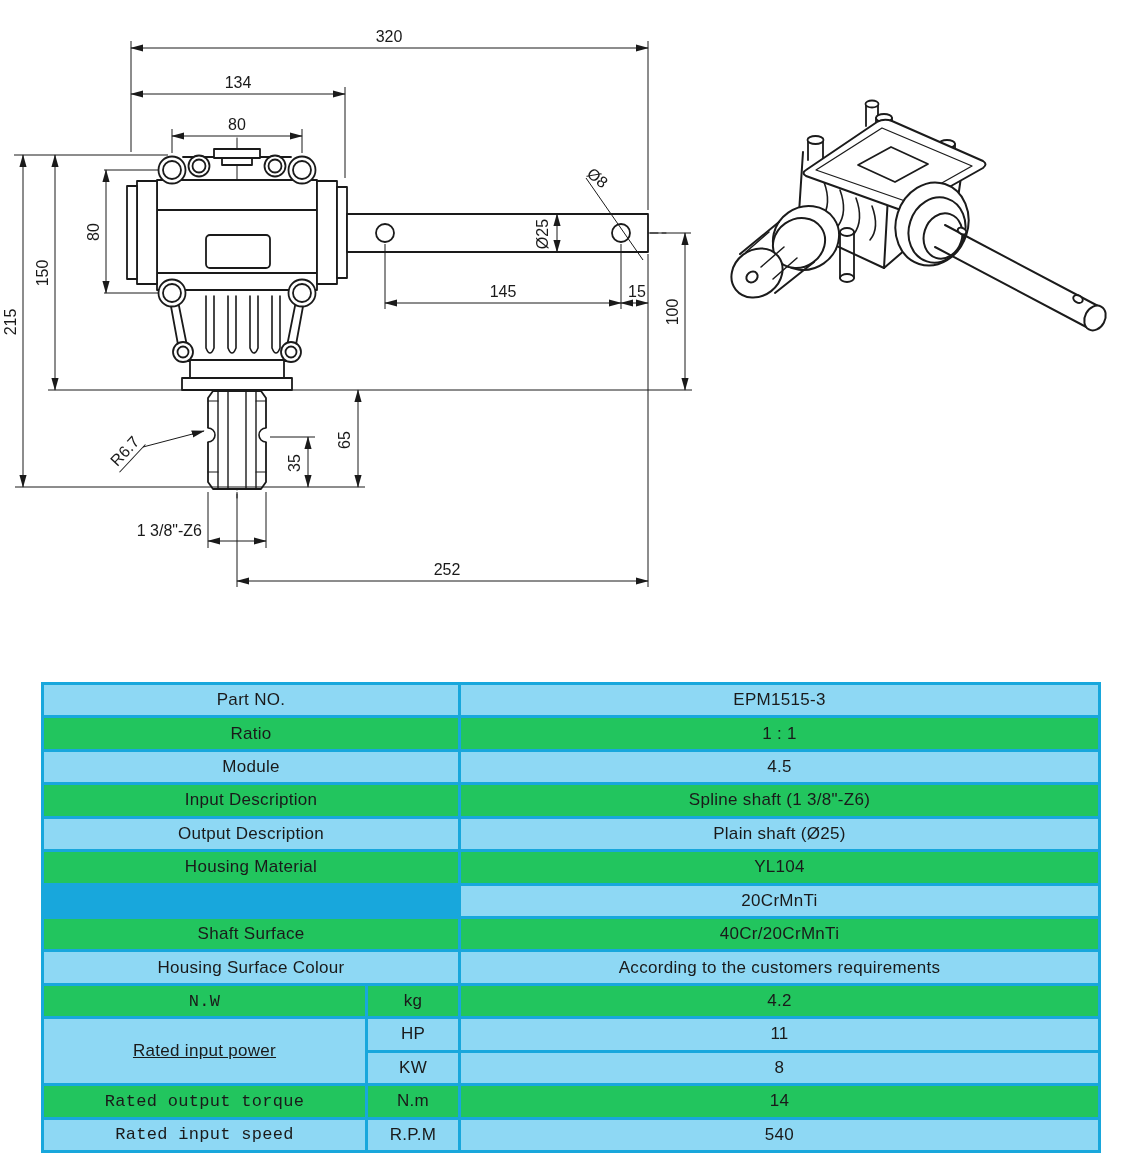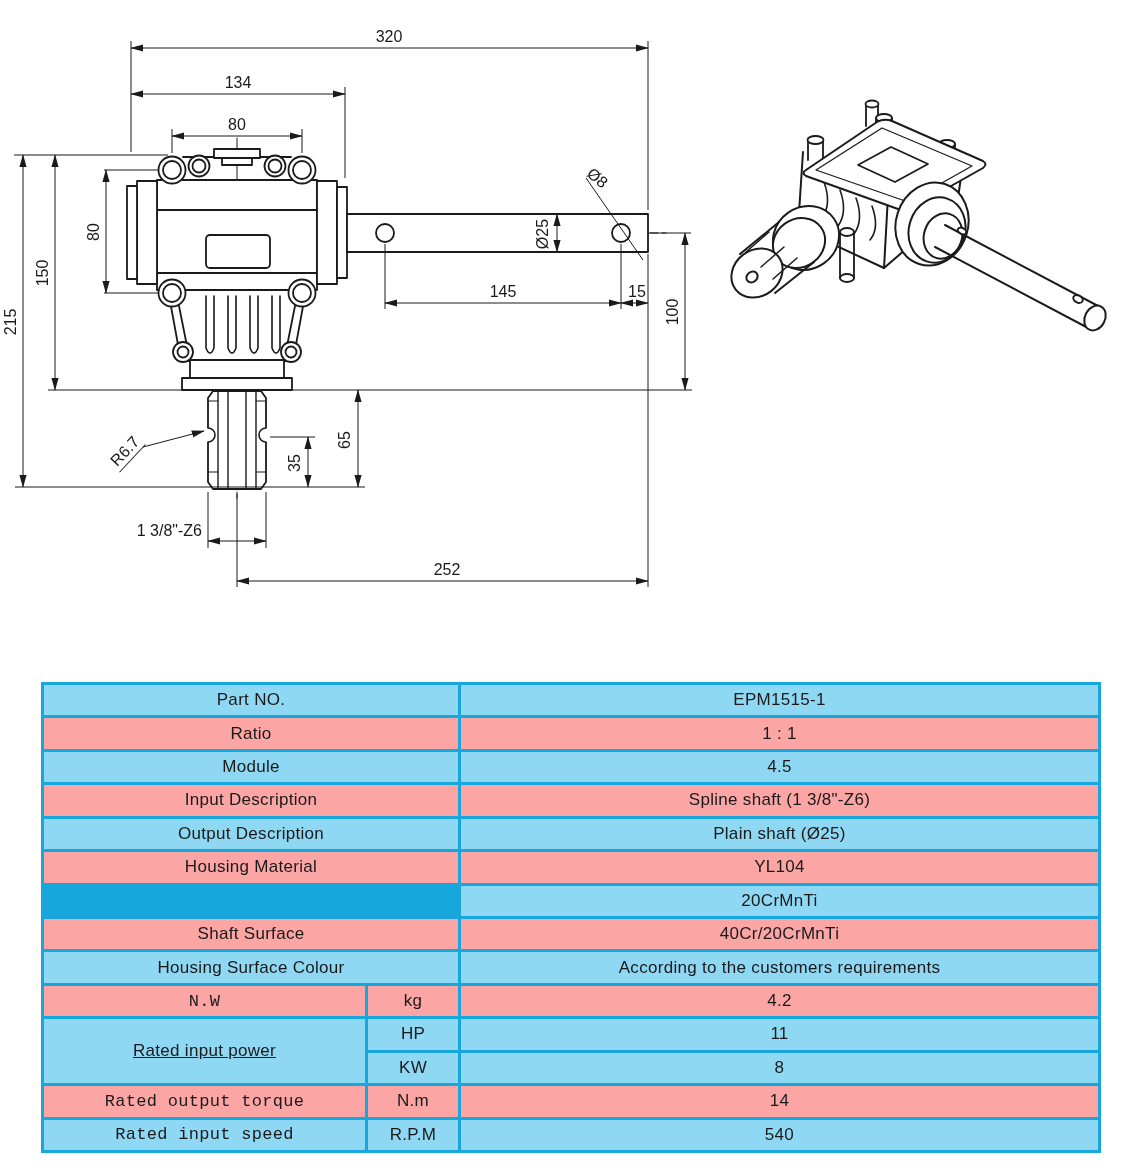--- a/index.html
+++ b/index.html
@@ -7,21 +7,21 @@
   #drawing{position:absolute;left:0;top:0;}
   
   #spec-table{
     position:absolute;left:41px;top:682px;width:1060px;height:471px;
     box-sizing:border-box;display:grid;
     grid-template-columns:321px 90px 1fr;
     grid-template-rows:repeat(14,1fr);
     gap:3px;padding:3px;background:#18a7dc;
   }
   .cell{
-    background:#fca5a5;display:flex;align-items:center;justify-content:center;
+    background:#22c55e;display:flex;align-items:center;justify-content:center;
     font-size:17px;color:#1a1a1a;letter-spacing:.3px;white-space:nowrap;
   }
   .shade{background:#8ed8f4;}
   .lab{grid-column:1 / 3;}
   .c1{grid-column:1;font-family:Liberation Mono, monospace;} .c2{grid-column:2;} .c3{grid-column:3;}
   .span-power{grid-row:11 / 13;grid-column:1;text-decoration:underline;}
   
   text{font-family:"Liberation Sans",sans-serif;}
 </style>
 </head>
@@ -223,21 +223,21 @@
       <path d="M779,222 L740,254 M814,262 L775,293" fill="none"></path>
       <ellipse cx="757" cy="273" rx="27" ry="23" transform="rotate(-38 757 273)"></ellipse>
       <path d="M769,232 L746,252 M784,247 L761,267 M797,258 L773,279" fill="none" stroke-width="1.5"></path>
       <ellipse cx="752" cy="277" rx="6" ry="5" transform="rotate(-38 752 277)"></ellipse>
     </g>
   </g>
 </svg>
 
 <div id="spec-table">
   <div class="cell shade lab" style="grid-row:1">Part NO.</div>
-  <div class="cell shade c3" style="grid-row:1">EPM1515-1</div>
+  <div class="cell shade c3" style="grid-row:1">EPM1515-3</div>
 
   <div class="cell lab" style="grid-row:2">Ratio</div>
   <div class="cell c3" style="grid-row:2">1 : 1</div>
 
   <div class="cell shade lab" style="grid-row:3">Module</div>
   <div class="cell shade c3" style="grid-row:3">4.5</div>
 
   <div class="cell lab" style="grid-row:4">Input Description</div>
   <div class="cell c3" style="grid-row:4">Spline shaft (1 3/8"-Z6)</div>
 

